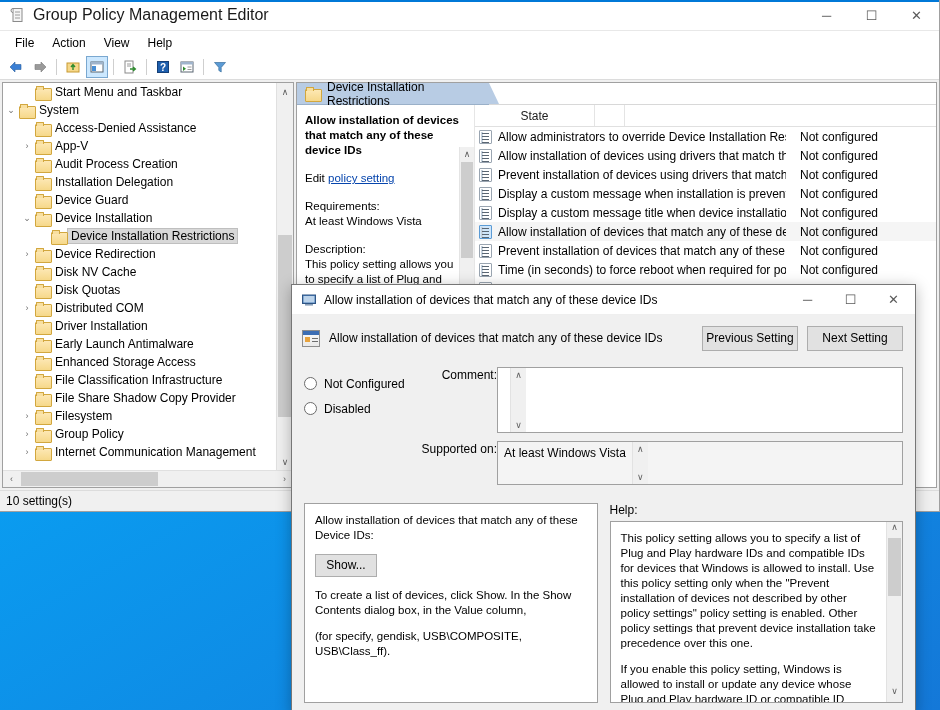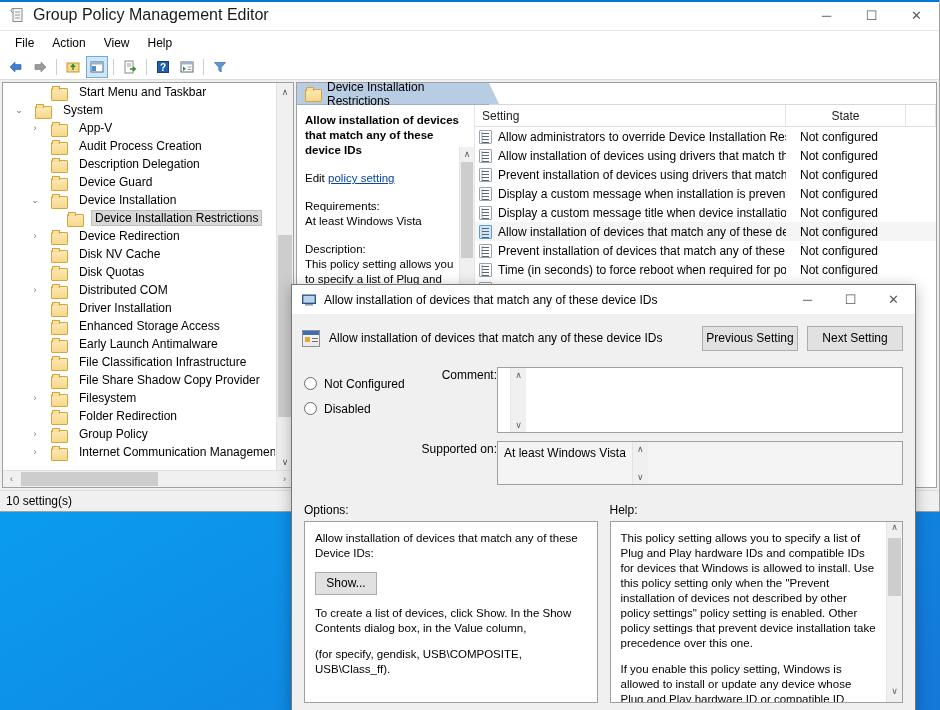--- a/index.html
+++ b/index.html
@@ -76,21 +76,21 @@
     border: 1px solid #a0a0a0;
     display: flex; flex-direction: column;
     min-height: 0;
   }
   .tree-scroll {
     flex: 1; position: relative; overflow: hidden;
   }
   .tree-inner { position:absolute; inset:0 18px 0 0; overflow:hidden; }
   .tnode {
     height: 18px; display: flex; align-items: center;
-    font-size: 12px; white-space: nowrap; gap: 8px;
+    font-size: 12px; white-space: nowrap;
   }
   .tnode .twist {
     width: 16px; text-align: center; color: #707070; font-size: 9px; flex:none;
   }
   .folder {
     width: 15px; height: 13px; flex: none; margin-right: 5px;
     position: relative;
   }
   .folder::before {
     content:''; position:absolute; left:0; top:2px; width:15px; height:11px;
@@ -401,35 +401,41 @@
               <span class="tlabel">Start Menu and Taskbar</span>
             </div>
             <div class="tnode">
               <span style="width: 0px; flex: 0 0 auto;"></span>
               <span class="twist">⌄</span>
               <span class="folder"></span>
               <span class="tlabel">System</span>
             </div>
             <div class="tnode">
               <span style="width: 16px; flex: 0 0 auto;"></span>
+              <span class="twist"></span>
+              <span class="folder"></span>
+              <span class="tlabel">Access-Denied Assistance</span>
+            </div>
+            <div class="tnode">
+              <span style="width: 16px; flex: 0 0 auto;"></span>
               <span class="twist">›</span>
               <span class="folder"></span>
               <span class="tlabel">App-V</span>
             </div>
             <div class="tnode">
               <span style="width: 16px; flex: 0 0 auto;"></span>
               <span class="twist"></span>
               <span class="folder"></span>
               <span class="tlabel">Audit Process Creation</span>
             </div>
             <div class="tnode">
               <span style="width: 16px; flex: 0 0 auto;"></span>
               <span class="twist"></span>
               <span class="folder"></span>
-              <span class="tlabel">Description Delegation</span>
+              <span class="tlabel">Installation Delegation</span>
             </div>
             <div class="tnode">
               <span style="width: 16px; flex: 0 0 auto;"></span>
               <span class="twist"></span>
               <span class="folder"></span>
               <span class="tlabel">Device Guard</span>
             </div>
             <div class="tnode">
               <span style="width: 16px; flex: 0 0 auto;"></span>
               <span class="twist">⌄</span>
@@ -469,51 +475,45 @@
             <div class="tnode">
               <span style="width: 16px; flex: 0 0 auto;"></span>
               <span class="twist"></span>
               <span class="folder"></span>
               <span class="tlabel">Driver Installation</span>
             </div>
             <div class="tnode">
               <span style="width: 16px; flex: 0 0 auto;"></span>
               <span class="twist"></span>
               <span class="folder"></span>
+              <span class="tlabel">Early Launch Antimalware</span>
+            </div>
+            <div class="tnode">
+              <span style="width: 16px; flex: 0 0 auto;"></span>
+              <span class="twist"></span>
+              <span class="folder"></span>
               <span class="tlabel">Enhanced Storage Access</span>
             </div>
             <div class="tnode">
               <span style="width: 16px; flex: 0 0 auto;"></span>
               <span class="twist"></span>
               <span class="folder"></span>
-              <span class="tlabel">Early Launch Antimalware</span>
-            </div>
-            <div class="tnode">
-              <span style="width: 16px; flex: 0 0 auto;"></span>
-              <span class="twist"></span>
-              <span class="folder"></span>
               <span class="tlabel">File Classification Infrastructure</span>
             </div>
             <div class="tnode">
               <span style="width: 16px; flex: 0 0 auto;"></span>
               <span class="twist"></span>
               <span class="folder"></span>
               <span class="tlabel">File Share Shadow Copy Provider</span>
             </div>
             <div class="tnode">
               <span style="width: 16px; flex: 0 0 auto;"></span>
               <span class="twist">›</span>
               <span class="folder"></span>
               <span class="tlabel">Filesystem</span>
-            </div>
-            <div class="tnode">
-              <span style="width: 16px; flex: 0 0 auto;"></span>
-              <span class="twist"></span>
-              <span class="folder"></span>
-              <span class="tlabel">Folder Redirection</span>
             </div>
             <div class="tnode">
               <span style="width: 16px; flex: 0 0 auto;"></span>
               <span class="twist">›</span>
               <span class="folder"></span>
               <span class="tlabel">Group Policy</span>
             </div>
             <div class="tnode">
               <span style="width: 16px; flex: 0 0 auto;"></span>
               <span class="twist">›</span>
@@ -558,21 +558,20 @@
             <div>This policy setting allows you to specify a list of Plug and Play hardware IDs and compatible IDs for devices that Windows is</div>
           </div>
           <div class="detail-scroll">
             <div class="arrow">∧</div>
             <div class="thumb"></div>
           </div>
         </div>
 
         <div class="listview">
           <div class="lv-head">
-            <div class="col setting">Setting</div>
             <div class="col state">State</div>
             <div class="col pad"></div>
           </div>
           <div class="lv-rows" id="lv-rows">
               <div class="lv-row">
                 <span class="setting-icon">
                   <i></i>
                   <i></i>
                   <i></i>
                   <i></i>
@@ -754,21 +753,20 @@
             <span>∧</span>
             <span>∨</span>
           </div>
         </div>
       </div>
     </div>
   </div>
 
   <div class="dlg-lower">
     <div class="lower-col">
-      <div class="lower-label">Options:</div>
       <div class="lower-box">
         <div class="lower-inner">
           <p>Allow installation of devices that match any of these Device IDs:</p>
           <div class="show-btn">Show...</div>
           <p>To create a list of devices, click Show. In the Show Contents dialog box, in the Value column,</p>
           <p>(for specify, gendisk, USB\COMPOSITE, USB\Class_ff).</p>
         </div>
       </div>
     </div>
 

